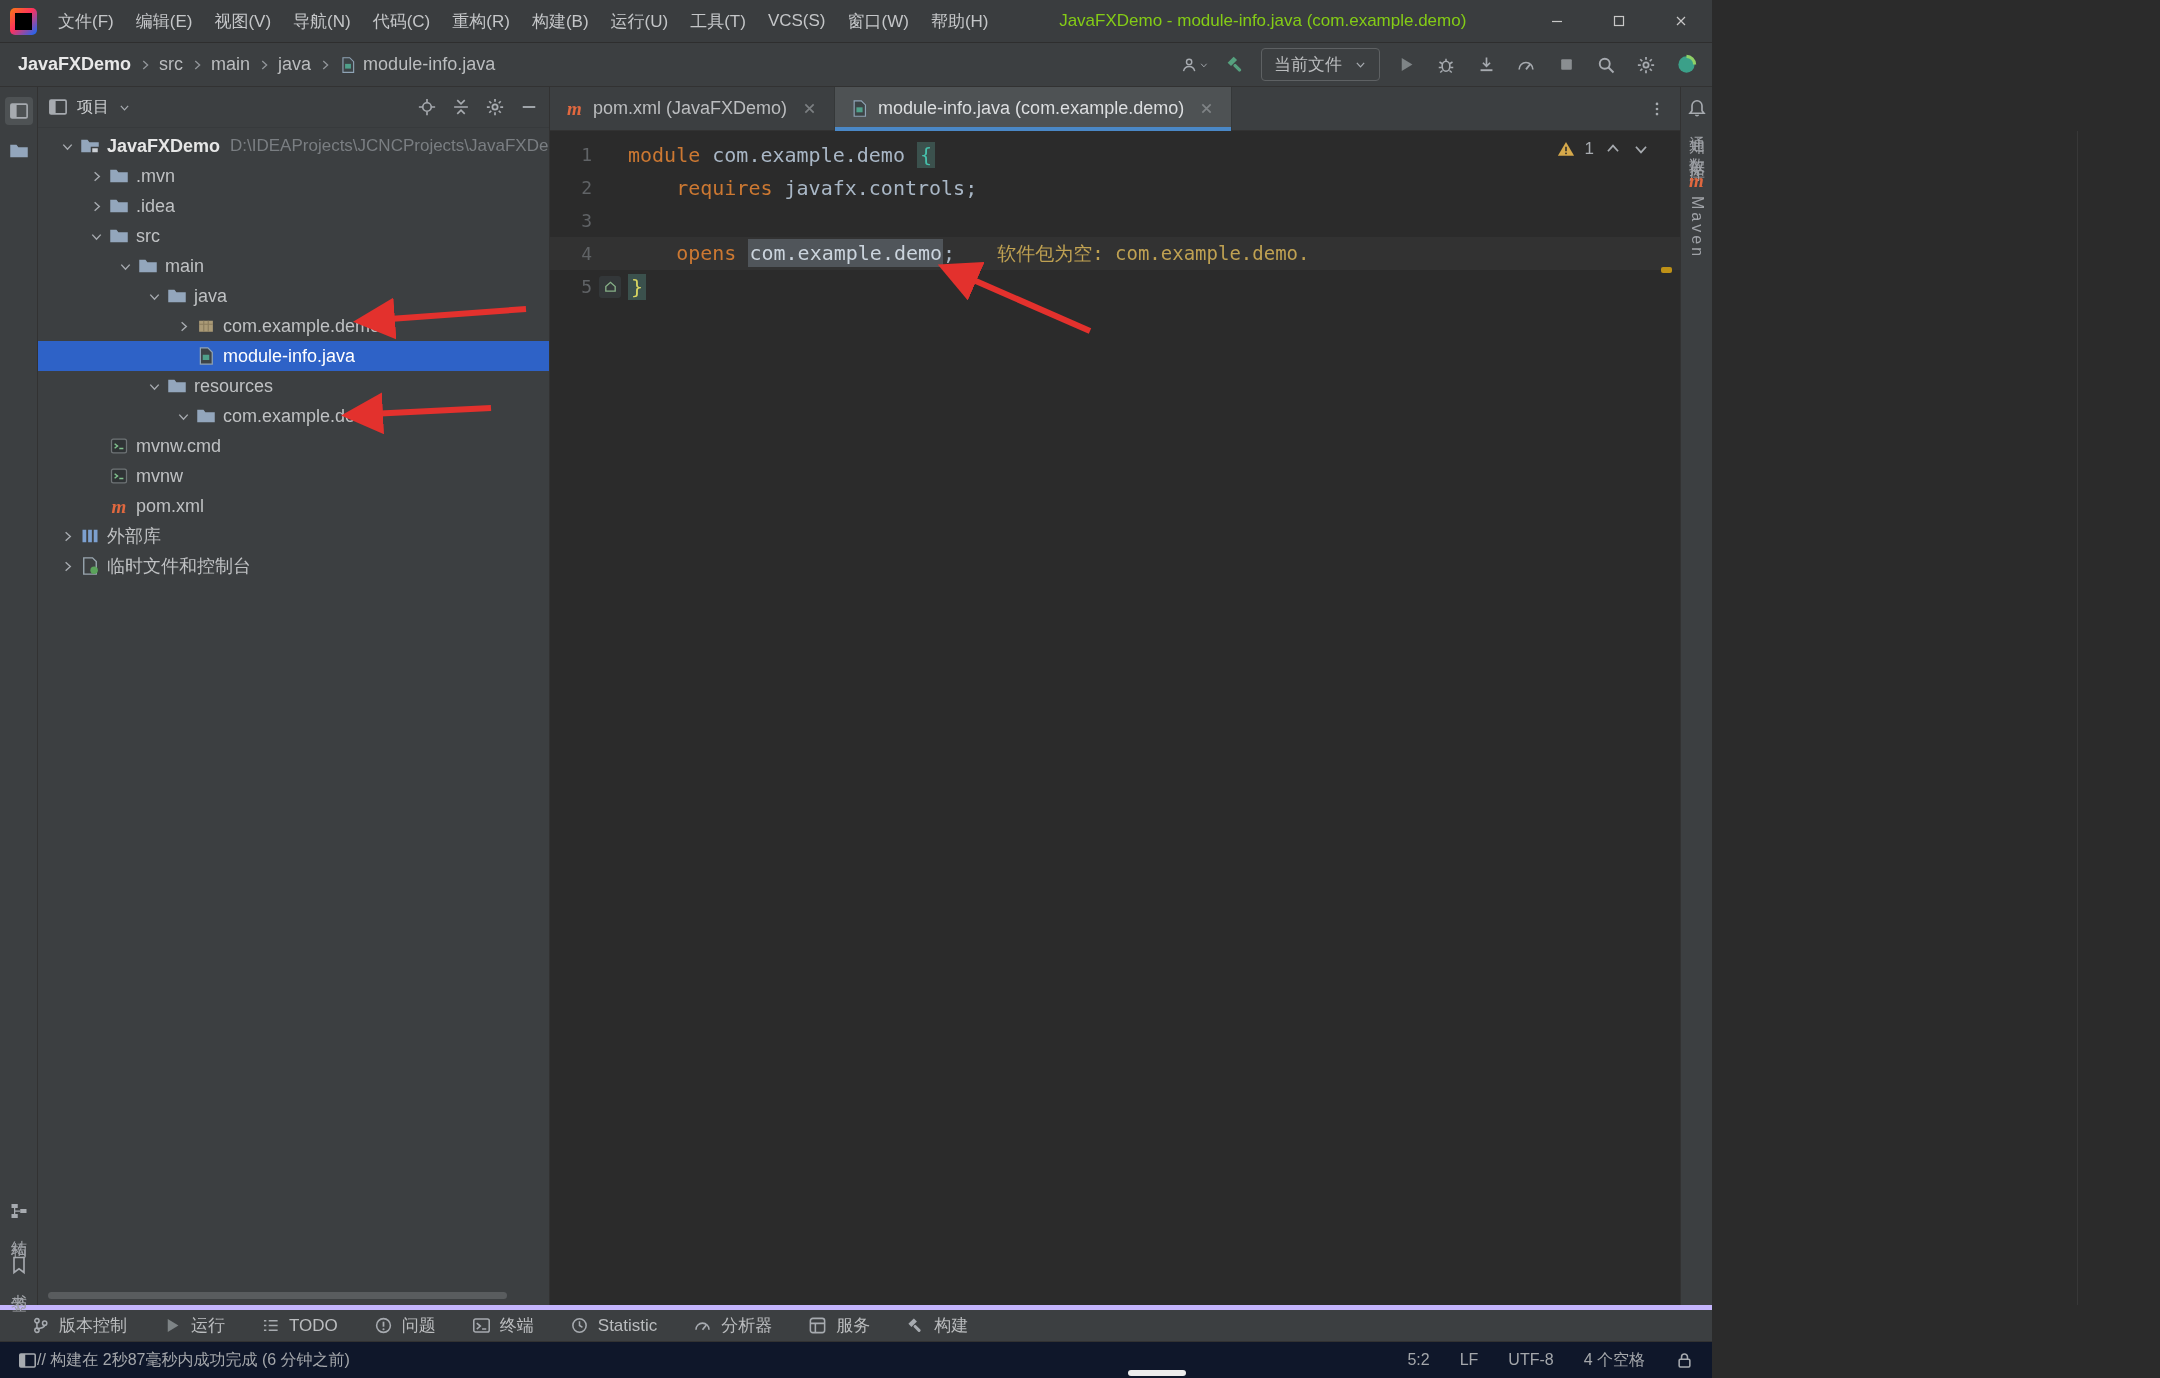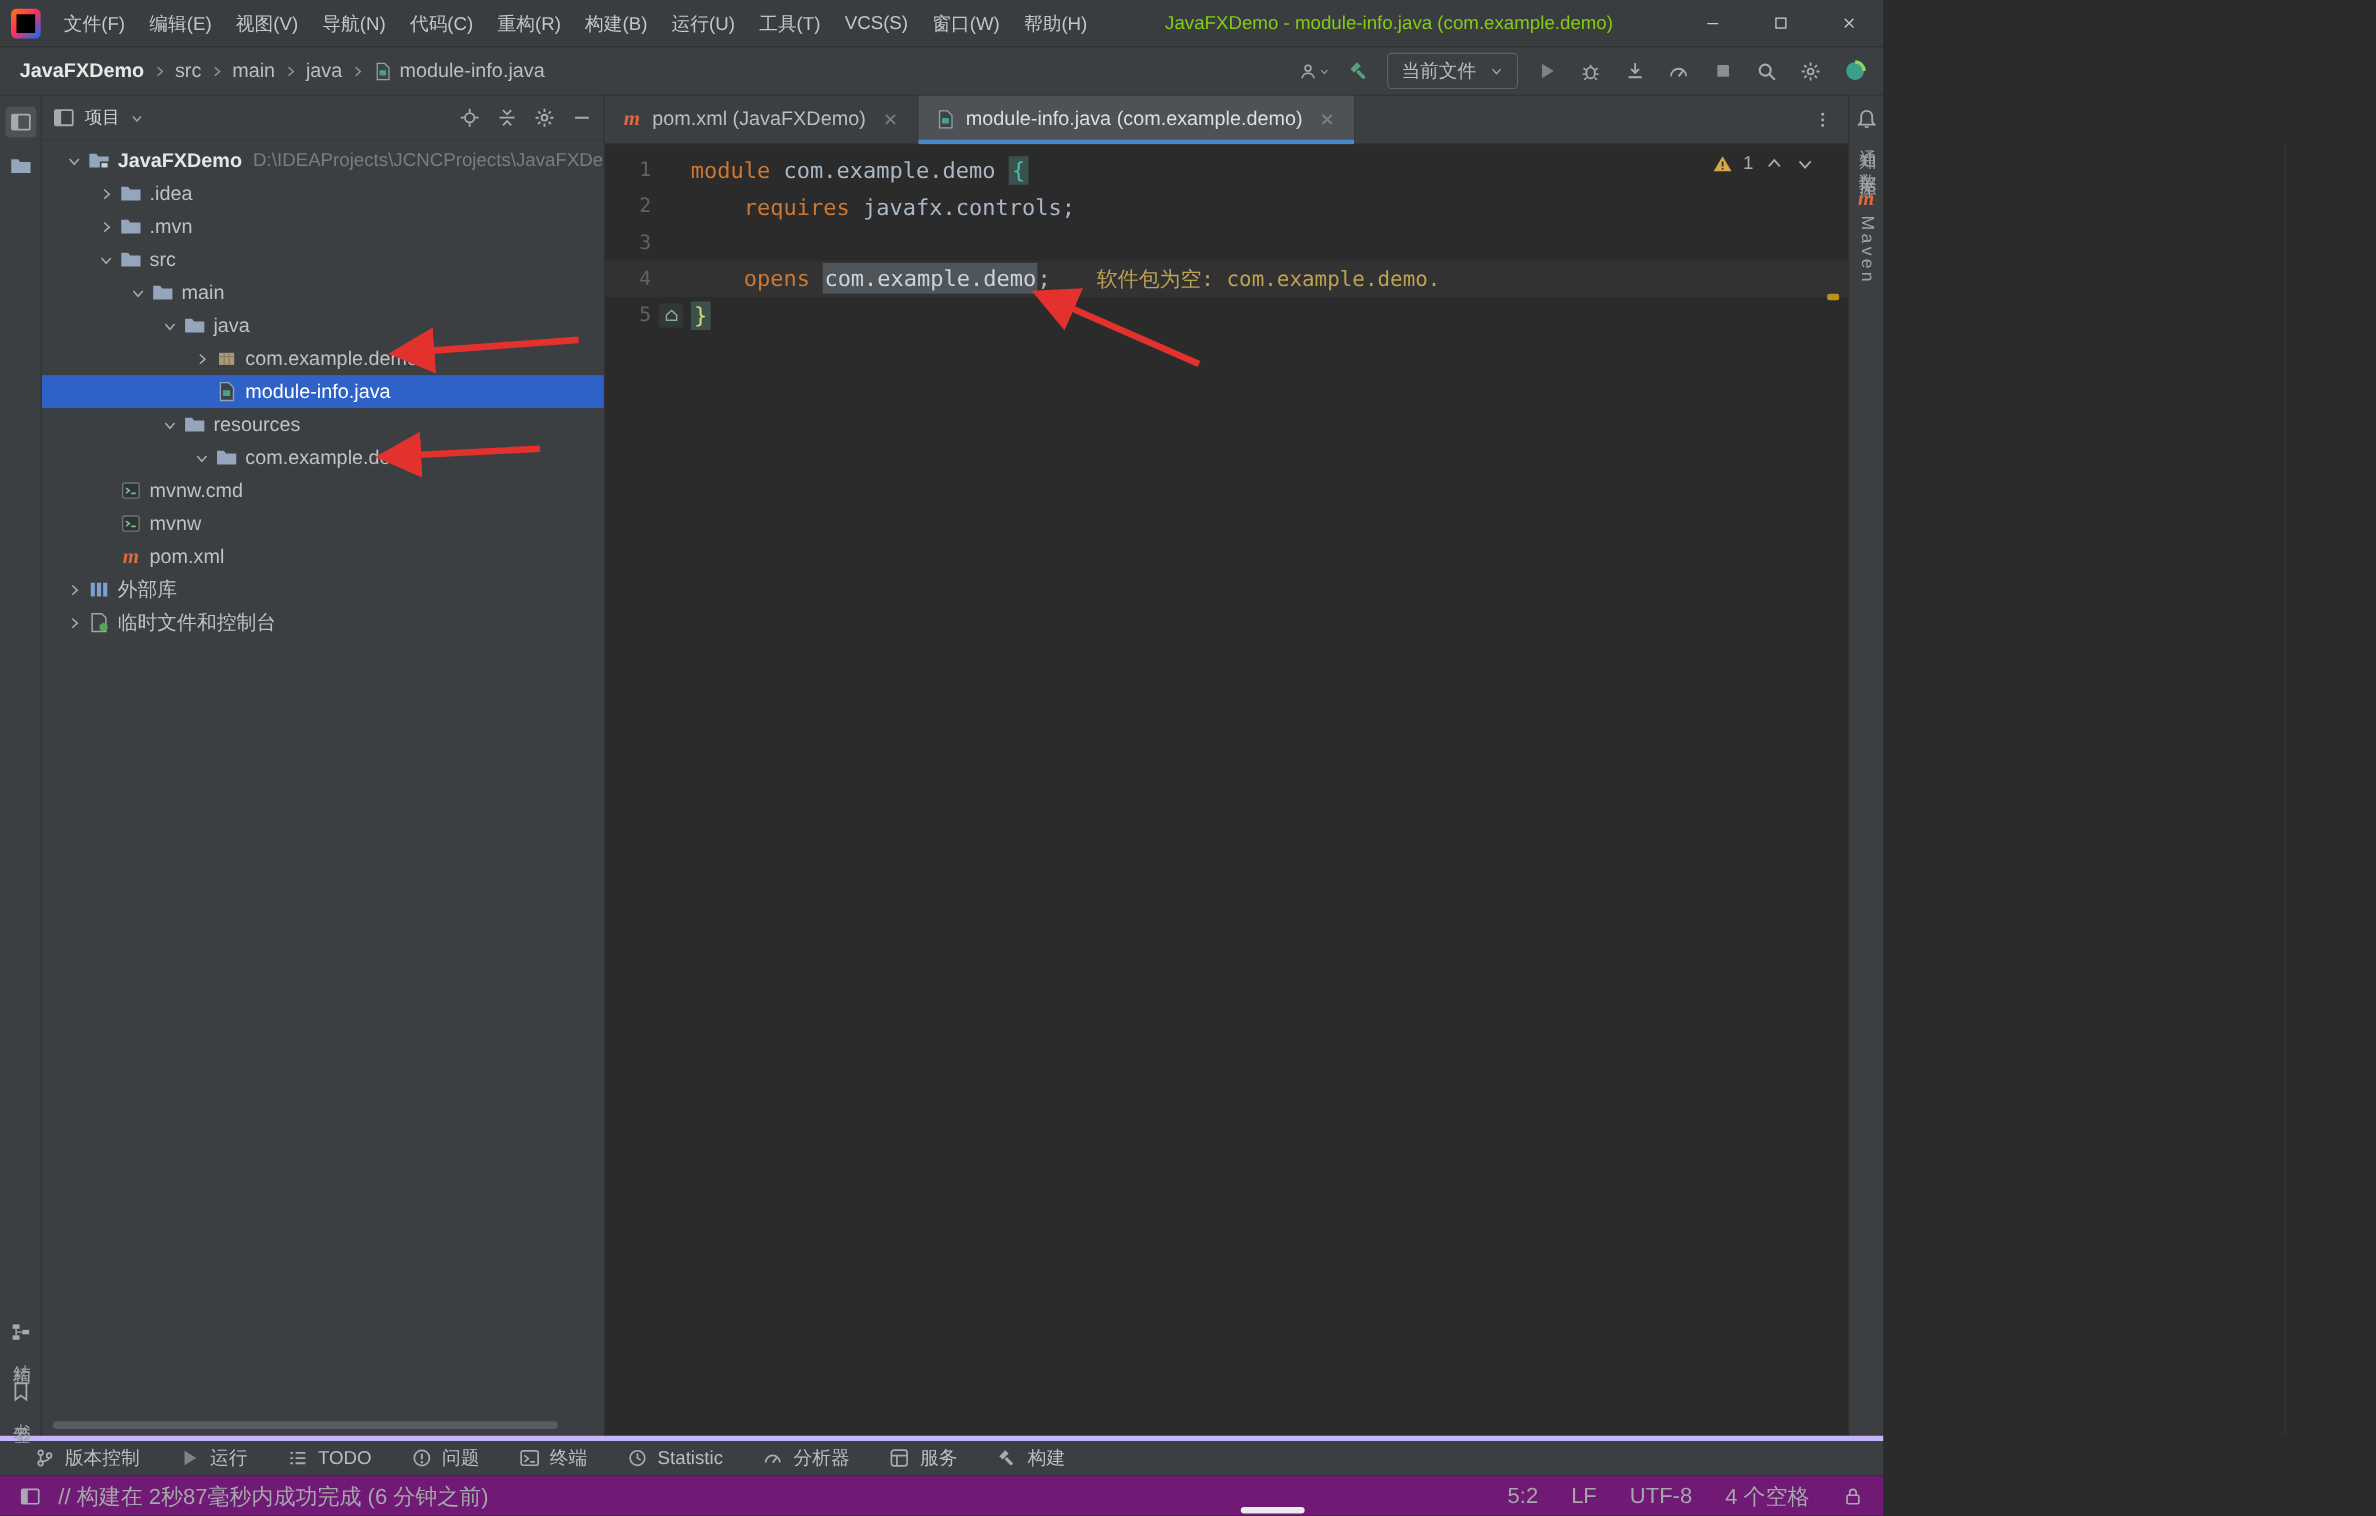--- a/index.html
+++ b/index.html
@@ -83,21 +83,21 @@
 .home-chip svg{width:15px;height:15px}
 .margin-guide{position:absolute;top:0;bottom:0;left:1527px;width:1px;background:#383838}
 .inspect-widget{position:absolute;top:8px;right:30px;display:flex;align-items:center;gap:10px;color:#A7ABB0;font-size:17px;font-family:"Liberation Sans",sans-serif}
 .inspect-widget .icon{width:18px;height:18px}
 .warn-stripe{position:absolute;right:8px;top:136px;width:11px;height:6px;border-radius:2px;background:#BE9117}
 
 
 .toolbar{flex:0 0 36px;background:#3C3F41;border-top:5px solid #c4b5fd;display:flex;align-items:center;padding:0 18px;gap:10px}
 .tool-item{display:flex;align-items:center;gap:9px;color:#BBBDBF;font-size:17px;padding:0 13px;height:28px;border-radius:4px}
 .tool-item .icon{width:19px;height:19px}
-.statusbar{flex:0 0 37px;background:#701a75;border-top:1px solid #323232;display:flex;align-items:center;padding:0 18px;gap:16px;font-size:20px;color:#A4A7AB}
+.statusbar{flex:0 0 37px;background:#0f172a;border-top:1px solid #323232;display:flex;align-items:center;padding:0 18px;font-size:16px;color:#A4A7AB}
 .statusbar .icon{width:19px;height:19px}
 .status-msg{color:#A4A7AB;white-space:nowrap}
 .status-right{margin-left:auto;display:flex;align-items:center;gap:30px}
 .status-item{white-space:nowrap}
 
 
 .arrows{position:absolute;inset:0;width:2160px;height:1378px;pointer-events:none;z-index:60}
 .taskbar-pill{position:absolute;left:1128px;bottom:2px;width:58px;height:6px;border-radius:3px;background:#ECECEC;z-index:70}
 .icon{display:inline-flex;align-items:center;justify-content:center}
 .icon svg{width:100%;height:100%;display:block}
@@ -391,34 +391,34 @@
             <span class="chev">
               <svg viewBox="0 0 16 16">
                 <path d="M6 3.5L11 8l-5 4.5" fill="none" stroke="#A7ABB0" stroke-width="1.5"></path>
               </svg>
             </span>
             <span class="node-icon">
               <svg viewBox="0 0 16 16">
                 <path d="M1 3h5l1.5 2H15v8H1z" fill="#93A6BC"></path>
               </svg>
             </span>
+            <span class="tree-label">.mvn</span>
+          </div>
+          <div class="tree-row" style="padding-left:45px">
+            <span class="chev">
+              <svg viewBox="0 0 16 16">
+                <path d="M6 3.5L11 8l-5 4.5" fill="none" stroke="#A7ABB0" stroke-width="1.5"></path>
+              </svg>
+            </span>
+            <span class="node-icon">
+              <svg viewBox="0 0 16 16">
+                <path d="M1 3h5l1.5 2H15v8H1z" fill="#93A6BC"></path>
+              </svg>
+            </span>
             <span class="tree-label">.idea</span>
-          </div>
-          <div class="tree-row" style="padding-left:45px">
-            <span class="chev">
-              <svg viewBox="0 0 16 16">
-                <path d="M6 3.5L11 8l-5 4.5" fill="none" stroke="#A7ABB0" stroke-width="1.5"></path>
-              </svg>
-            </span>
-            <span class="node-icon">
-              <svg viewBox="0 0 16 16">
-                <path d="M1 3h5l1.5 2H15v8H1z" fill="#93A6BC"></path>
-              </svg>
-            </span>
-            <span class="tree-label">.mvn</span>
           </div>
           <div class="tree-row" style="padding-left:45px">
             <span class="chev">
               <svg viewBox="0 0 16 16">
                 <path d="M3.5 6L8 11l4.5-5" fill="none" stroke="#A7ABB0" stroke-width="1.5"></path>
               </svg>
             </span>
             <span class="node-icon">
               <svg viewBox="0 0 16 16">
                 <path d="M1 3h5l1.5 2H15v8H1z" fill="#93A6BC"></path>

